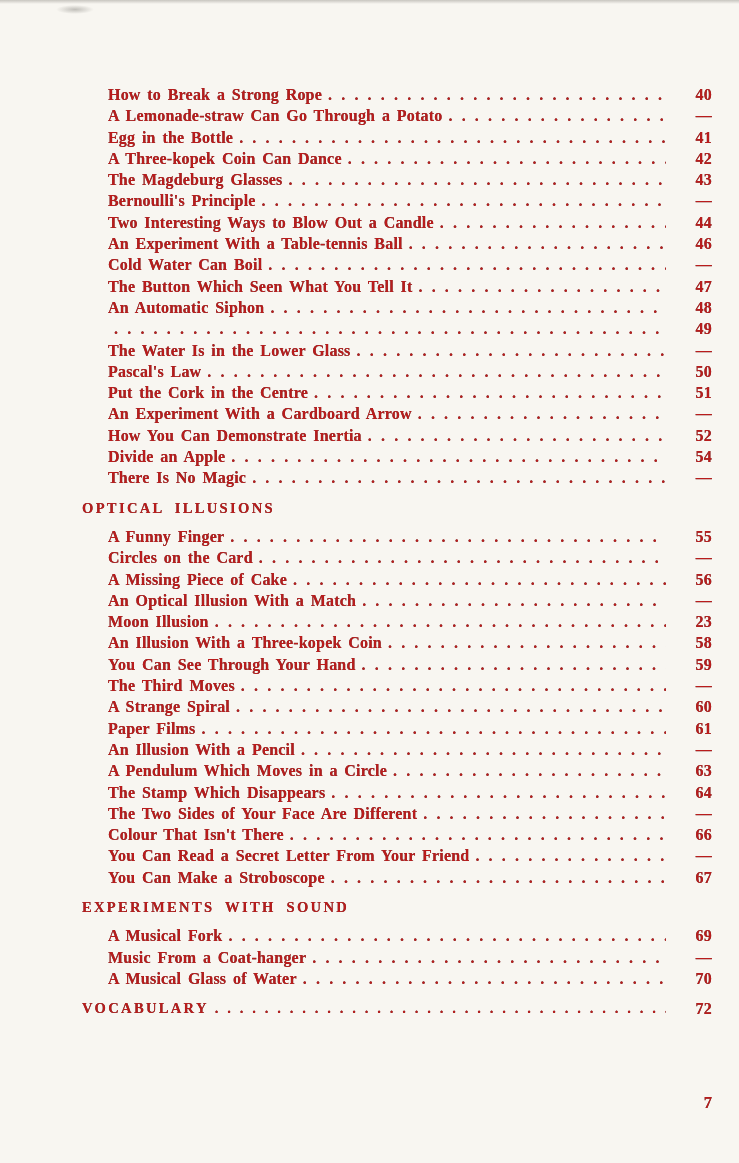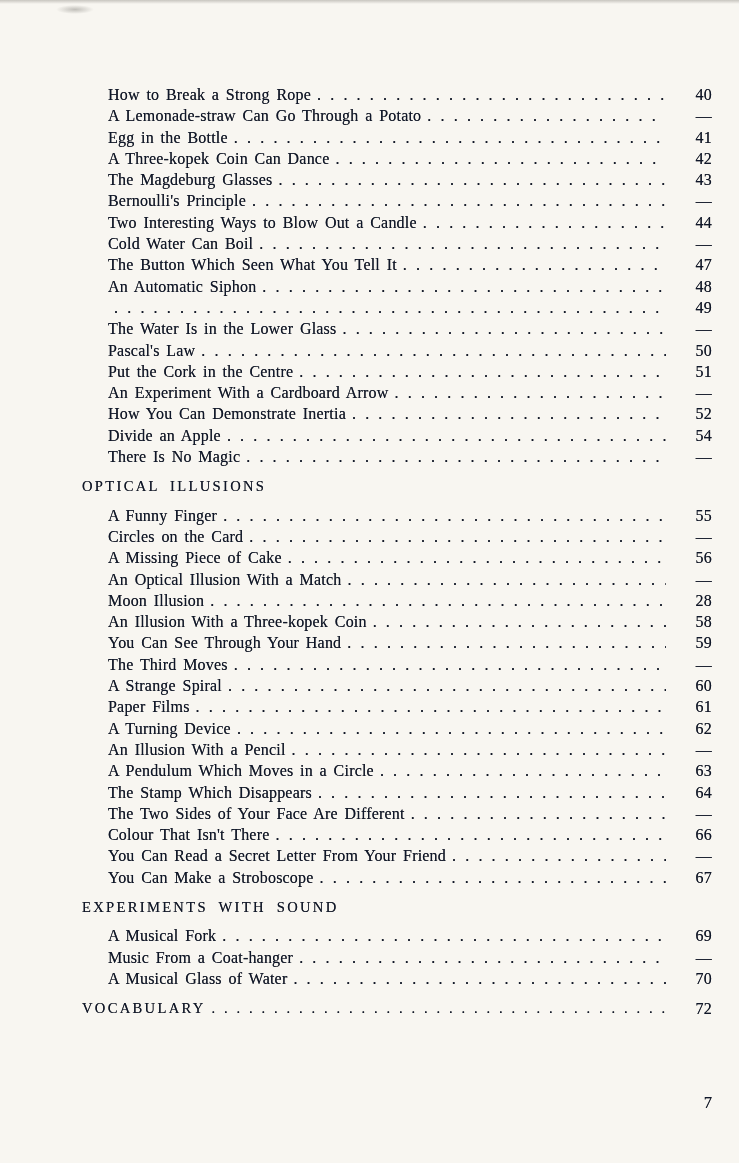--- a/index.html
+++ b/index.html
@@ -4,22 +4,22 @@
 <style>
   * { margin: 0; padding: 0; box-sizing: border-box; }
   html, body { width: 739px; height: 1163px; }
   body { background: #e8e5de; font-family: "Liberation Serif", serif; }
 
   .sheet {
     position: relative;
     width: 739px;
     height: 1163px;
     background: #f8f6f1;
-    color: #0f172a;
-    font-weight: 400;
+    color: #b91c1c;
+    font-weight: 700;
     overflow: hidden;
     text-shadow: 0 0 .5px rgba(33,31,28,.75);
   }
   
   .sheet::before {
     content: "";
     position: absolute; left: 0; top: 0; width: 100%; height: 4px;
     background: linear-gradient(180deg, rgba(110,106,98,.35), rgba(110,106,98,0));
   }
   
@@ -121,20 +121,25 @@
         <span class="entry-title">Bernoulli's Principle</span>
         <span class="leader"></span>
         <span class="page-num">—</span>
       </div>
       <div class="entry-row">
         <span class="entry-title">Two Interesting Ways to Blow Out a Candle</span>
         <span class="leader"></span>
         <span class="page-num">44</span>
       </div>
       <div class="entry-row">
+        <span class="entry-title">An Experiment With a Table-tennis Ball</span>
+        <span class="leader"></span>
+        <span class="page-num">46</span>
+      </div>
+      <div class="entry-row">
         <span class="entry-title">Cold Water Can Boil</span>
         <span class="leader"></span>
         <span class="page-num">—</span>
       </div>
       <div class="entry-row">
         <span class="entry-title">The Button Which Seen What You Tell It</span>
         <span class="leader"></span>
         <span class="page-num">47</span>
       </div>
       <div class="entry-row">
@@ -200,21 +205,21 @@
         <span class="page-num">56</span>
       </div>
       <div class="entry-row">
         <span class="entry-title">An Optical Illusion With a Match</span>
         <span class="leader"></span>
         <span class="page-num">—</span>
       </div>
       <div class="entry-row">
         <span class="entry-title">Moon Illusion</span>
         <span class="leader"></span>
-        <span class="page-num">28</span>
+        <span class="page-num">23</span>
       </div>
       <div class="entry-row">
         <span class="entry-title">An Illusion With a Three-kopek Coin</span>
         <span class="leader"></span>
         <span class="page-num">58</span>
       </div>
       <div class="entry-row">
         <span class="entry-title">You Can See Through Your Hand</span>
         <span class="leader"></span>
         <span class="page-num">59</span>
@@ -226,25 +231,20 @@
       </div>
       <div class="entry-row">
         <span class="entry-title">A Strange Spiral</span>
         <span class="leader"></span>
         <span class="page-num">60</span>
       </div>
       <div class="entry-row">
         <span class="entry-title">Paper Films</span>
         <span class="leader"></span>
         <span class="page-num">61</span>
-      </div>
-      <div class="entry-row">
-        <span class="entry-title">A Turning Device</span>
-        <span class="leader"></span>
-        <span class="page-num">62</span>
       </div>
       <div class="entry-row">
         <span class="entry-title">An Illusion With a Pencil</span>
         <span class="leader"></span>
         <span class="page-num">—</span>
       </div>
       <div class="entry-row">
         <span class="entry-title">A Pendulum Which Moves in a Circle</span>
         <span class="leader"></span>
         <span class="page-num">63</span>

